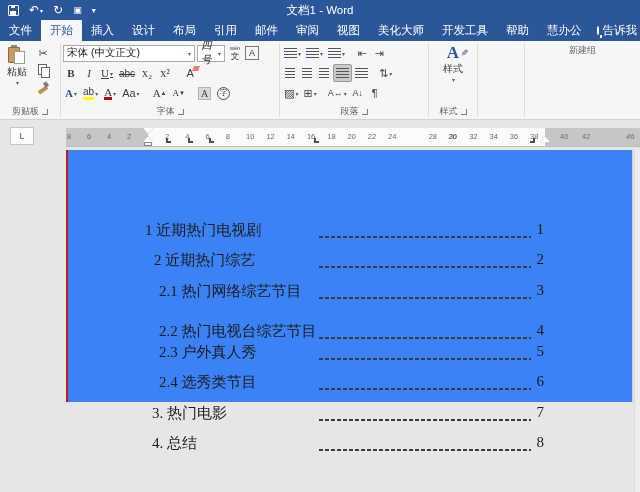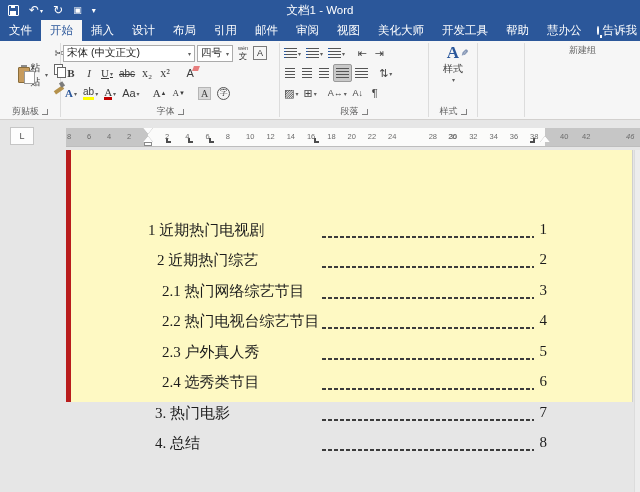--- a/index.html
+++ b/index.html
@@ -35,40 +35,40 @@
   .rcontent { flex:1; display:flex; }
   .glabel { height:15px; display:flex; align-items:center; justify-content:center; font-size:9px; color:#5f5f5f; gap:3px; }
   .launcher { width:6px; height:6px; border-right:1px solid #808080; border-bottom:1px solid #808080; position:relative; display:inline-block; }
   .rbtn { display:inline-flex; align-items:center; justify-content:center; height:18px; min-width:16px; padding:0 2px; font-size:11px; color:#3b3b3b; border-radius:2px; }
   .rbtn.sel { background:#c9c9c9; border:1px solid #9a9a9a; }
   .dd6 { font-size:6px; color:#5f5f5f; margin-left:1px; }
   .mini-sep { width:1px; background:#e0e0e0; margin:2px 2px; }
 
   
   .g-clip .rcontent { gap:2px; }
-  .paste-big { width:30px; display:flex; flex-direction:row; align-items:center; font-size:10px; color:#3b3b3b; padding-top:2px;margin-left:16px; }
+  .paste-big { width:30px; display:flex; flex-direction:column; align-items:center; font-size:10px; color:#3b3b3b; padding-top:2px; }
   .clipicon { position:relative; width:18px; height:20px; }
   .clipicon .board { position:absolute; left:0; top:2px; width:12px; height:16px; background:#c79c5e; border:1px solid #8a6d3b; border-radius:1px; }
   .clipicon .clipb { position:absolute; left:3px; top:0; width:6px; height:4px; background:#8c8c8c; }
   .clipicon .page { position:absolute; left:6px; top:6px; width:11px; height:13px; background:#fff; border:1px solid #9a9a9a; }
   .clip-col { display:flex; flex-direction:column; justify-content:flex-start; gap:1px; padding-top:2px; }
   .smallico { width:18px; height:16px; display:flex; align-items:center; justify-content:center; font-size:11px; color:#444; }
   .copy-ico { position:relative; width:10px; height:12px; }
   .copy-ico:before { content:""; position:absolute; left:0; top:0; width:7px; height:9px; border:1px solid #666; background:#fff; }
   .copy-ico:after { content:""; position:absolute; left:3px; top:3px; width:7px; height:9px; border:1px solid #666; background:#fff; }
   .brush-ico { position:relative; width:12px; height:12px; }
   .brush-ico:before { content:""; position:absolute; left:1px; top:7px; width:10px; height:4px; background:#b5924c; transform:rotate(-35deg); }
   .brush-ico:after { content:""; position:absolute; left:7px; top:1px; width:4px; height:5px; background:#7b7b7b; transform:rotate(-35deg); }
 
   
   .g-font .row { display:flex; align-items:center; height:20px; gap:2px; }
   .combo { display:flex; align-items:center; justify-content:space-between; background:#fff; border:1px solid #ababab; height:17px; font-size:10.5px; color:#222; padding:0 3px; }
   .combo .dd6 { margin-left:3px; }
   .fname { width:132px; }
-  .fsize { width:36px; }
+  .fsize { width:28px;font-style:italic; }
   .pinyin { display:flex; flex-direction:column; align-items:center; line-height:1; width:16px; }
   .pinyin .t { font-size:5.5px; color:#444; }
   .pinyin .b { font-size:8.5px; color:#333; }
   .boxA { border:1px solid #7a7a7a; font-size:9px; width:14px; height:14px; display:flex; align-items:center; justify-content:center; color:#333; }
   .bold { font-weight:bold; font-family:"Liberation Serif",serif; }
   .ital { font-style:italic; font-family:"Liberation Serif",serif; }
   .undl { text-decoration:underline; font-family:"Liberation Serif",serif; }
   .strk { text-decoration:line-through; font-size:10px; }
   .subsup { font-size:12px; font-family:"Liberation Serif",serif; }
   .clearA { position:relative; }
@@ -112,21 +112,21 @@
   .rnum { position:absolute; top:0; width:14px; height:18px; line-height:18px; font-size:7.5px; color:#6b6b6b; text-align:left; }
   .ind-first { position:absolute; left:77px; top:0; width:0; height:0; border-left:5px solid transparent; border-right:5px solid transparent; border-top:6px solid #fdfdfd; filter:drop-shadow(0 0 0.5px #777); }
   .ind-hang { position:absolute; left:77px; bottom:4px; width:0; height:0; border-left:5px solid transparent; border-right:5px solid transparent; border-bottom:6px solid #fdfdfd; filter:drop-shadow(0 0 0.5px #777); }
   .ind-box { position:absolute; left:78px; bottom:0; width:8px; height:4px; background:#fdfdfd; border:1px solid #8a8a8a; }
   .ind-right { position:absolute; left:474px; bottom:4px; width:0; height:0; border-left:5px solid transparent; border-right:5px solid transparent; border-bottom:6px solid #fdfdfd; filter:drop-shadow(0 0 0.5px #777); }
   .tabstop { position:absolute; bottom:3px; width:5px; height:5px; border-left:2px solid #4d4d4d; border-bottom:2px solid #4d4d4d; }
   .tabstop.right { border-left:none; border-right:2px solid #4d4d4d; }
 
   
   .docarea { position:absolute; left:0; top:150px; width:640px; height:342px; background:#e6e6e6; }
-  .page { position:absolute; left:66px; top:0; width:567px; height:252px; background:#fef9c3; border-left:5px solid #b91c1c; border-right:1px solid #cfcfcf; }
+  .page { position:absolute; left:66px; top:0; width:567px; height:252px; background:#3b82f6; border-left:2px solid #b91c1c; border-right:1px solid #cfcfcf; }
   .scrollhint { position:absolute; right:0; top:0; width:6px; height:342px; background:#ededed; border-left:1px solid #dcdcdc; }
   .tocrow { position:absolute; left:0; width:567px; height:30px; }
   .toclabel { position:absolute; top:4px; font-family:"Liberation Serif","DejaVu Serif",serif; font-size:15px; color:#1c1c1c; white-space:nowrap; }
   .leader { position:absolute; left:251px; top:19px; width:212px; height:1.5px; background:repeating-linear-gradient(90deg,#3c3c3c 0 4px,transparent 4px 6px); }
   .pagenum { position:absolute; left:458px; top:4px; width:18px; text-align:right; font-family:"Liberation Serif","DejaVu Serif",serif; font-size:15px; color:#1c1c1c; }
 </style>
 </head>
 <body>
 
 <div class="window">
@@ -431,21 +431,21 @@
       <div class="tocrow" style="top:97px">
           <span class="toclabel" style="left:86px">2 近期热门综艺</span>
           <span class="leader"></span>
           <span class="pagenum">2</span>
         </div>
       <div class="tocrow" style="top:128px">
           <span class="toclabel" style="left:91px">2.1 热门网络综艺节目</span>
           <span class="leader"></span>
           <span class="pagenum">3</span>
         </div>
-      <div class="tocrow" style="top:158px">
+      <div class="tocrow" style="top:168px">
           <span class="toclabel" style="left:91px">2.2 热门电视台综艺节目</span>
           <span class="leader"></span>
           <span class="pagenum">4</span>
         </div>
       <div class="tocrow" style="top:189px">
           <span class="toclabel" style="left:91px">2.3 户外真人秀</span>
           <span class="leader"></span>
           <span class="pagenum">5</span>
         </div>
       <div class="tocrow" style="top:219px">

